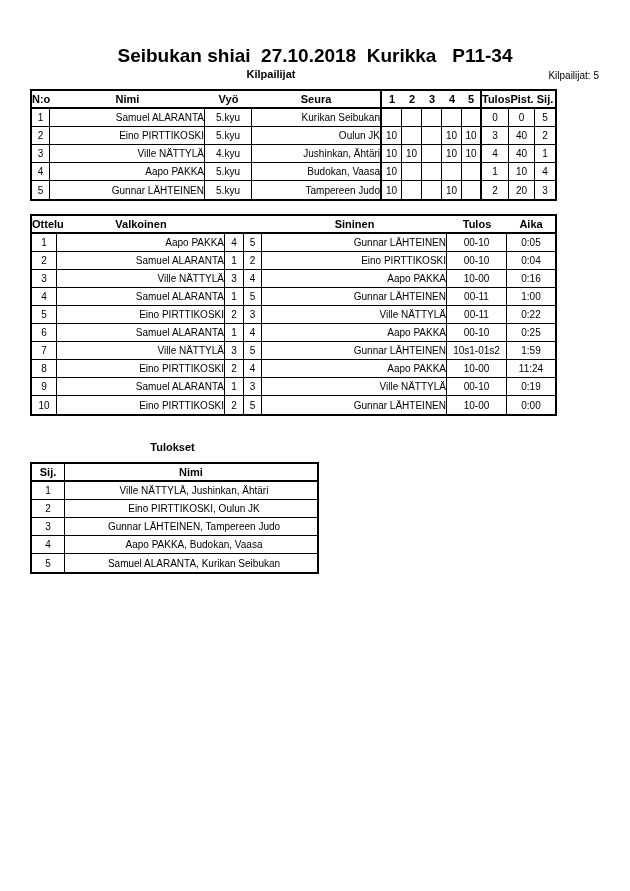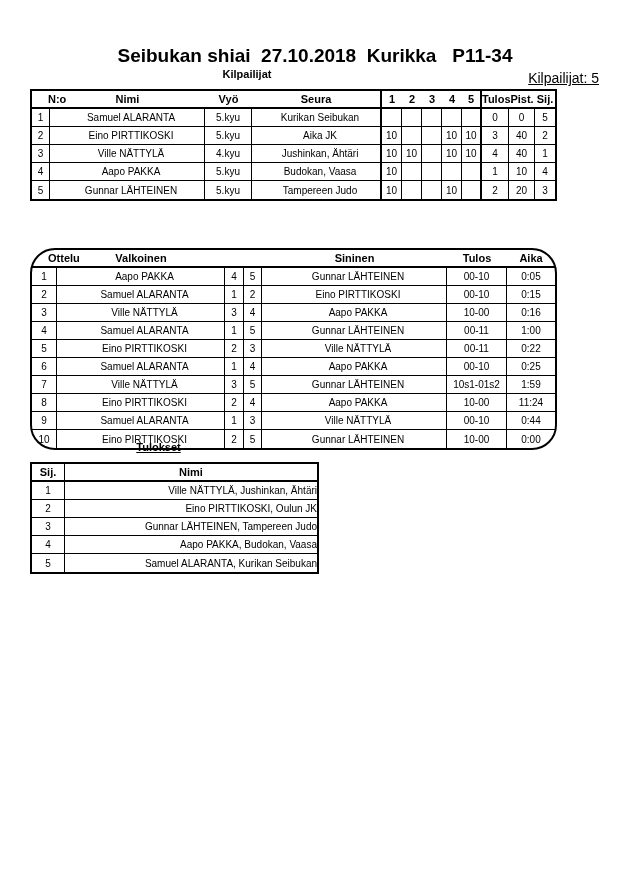--- a/index.html
+++ b/index.html
@@ -6,48 +6,48 @@
   .page {
     position:relative; width:630px; height:891px; background:#ffffff;
     font-family:"Liberation Sans","DejaVu Sans",sans-serif; color:#000;
     overflow:hidden;
   }
   .title {
     position:absolute; top:45px; left:0; width:630px; text-align:center;
     font-size:19px; font-weight:bold; white-space:pre;
   }
   .heading { position:absolute; text-align:center; font-size:11px; font-weight:bold; }
-  .h-kilpailijat { top:68px; left:22px; width:450px; }
+  .h-kilpailijat { top:68px; left:46px; width:450px; }
   .h-ottelut    { top:209px; left:30px; width:523px; }
-  .h-tulokset   { top:441px; left:16px; width:285px;text-decoration:underline; }
-  .count { position:absolute; top:70px; right:31px; font-size:14px;text-decoration:underline; }
+  .h-tulokset   { top:441px; left:30px; width:285px; }
+  .count { position:absolute; top:70px; right:31px; font-size:10px; }
 
   table {
     position:absolute; border-collapse:separate; border-spacing:0;
     table-layout:fixed; border:2px solid #000; font-size:10px; background:#fff;
   }
   #t1 { left:30px; top:89px;  width:527px; }
-  #t2 { left:30px; top:248px; width:527px;border-radius:25px; }
+  #t2 { left:30px; top:214px; width:527px; }
   #t3 { left:30px; top:462px; width:289px; }
 
   th, td {
     box-sizing:border-box; height:18px; padding:0;
     white-space:nowrap; vertical-align:middle;
   }
   td { overflow:hidden; border-right:1px solid #000; border-bottom:1px solid #000; }
   thead th {
     overflow:visible; font-weight:bold; font-size:11px;
     border-bottom:2px solid #000; border-right:none;
   }
   tbody tr:last-child td { border-bottom:none; }
   td:last-child { border-right:none; }
 
-  .l  { text-align:center; padding-left:8px; }
-  .l6 { text-align:right; padding-left:6px; }
-  .le { text-align:right; padding-left:16px; }
+  .l  { text-align:right; padding-left:8px; }
+  .l6 { text-align:center; padding-left:6px; }
+  .le { text-align:right; padding-left:0; }
   .c  { text-align:center; }
   .br2 { border-right:2px solid #000 !important; }
   .br1 { border-right:1px solid #000 !important; }
 </style>
 </head>
 <body>
 
 <div class="page">
 
   <div class="title">Seibukan shiai  27.10.2018  Kurikka   P11-34</div>
@@ -97,21 +97,21 @@
         <td class="c"></td>
         <td class="c br2"></td>
         <td class="c">0</td>
         <td class="c">0</td>
         <td class="c">5</td>
       </tr>
       <tr>
         <td class="c">2</td>
         <td class="l">Eino PIRTTIKOSKI</td>
         <td class="c">5.kyu</td>
-        <td class="l br2">Aika JK</td>
+        <td class="l br2">Oulun JK</td>
         <td class="c">10</td>
         <td class="c"></td>
         <td class="c"></td>
         <td class="c">10</td>
         <td class="c br2">10</td>
         <td class="c">3</td>
         <td class="c">40</td>
         <td class="c">2</td>
       </tr>
       <tr>
@@ -191,21 +191,21 @@
         <td class="c">00-10</td>
         <td class="c">0:05</td>
       </tr>
       <tr>
         <td class="c">2</td>
         <td class="l">Samuel ALARANTA</td>
         <td class="c">1</td>
         <td class="c">2</td>
         <td class="l">Eino PIRTTIKOSKI</td>
         <td class="c">00-10</td>
-        <td class="c">0:15</td>
+        <td class="c">0:04</td>
       </tr>
       <tr>
         <td class="c">3</td>
         <td class="l">Ville NÄTTYLÄ</td>
         <td class="c">3</td>
         <td class="c">4</td>
         <td class="l">Aapo PAKKA</td>
         <td class="c">10-00</td>
         <td class="c">0:16</td>
       </tr>
@@ -254,21 +254,21 @@
         <td class="c">10-00</td>
         <td class="c">11:24</td>
       </tr>
       <tr>
         <td class="c">9</td>
         <td class="l">Samuel ALARANTA</td>
         <td class="c">1</td>
         <td class="c">3</td>
         <td class="l">Ville NÄTTYLÄ</td>
         <td class="c">00-10</td>
-        <td class="c">0:44</td>
+        <td class="c">0:19</td>
       </tr>
       <tr>
         <td class="c">10</td>
         <td class="l">Eino PIRTTIKOSKI</td>
         <td class="c">2</td>
         <td class="c">5</td>
         <td class="l">Gunnar LÄHTEINEN</td>
         <td class="c">10-00</td>
         <td class="c">0:00</td>
       </tr>

